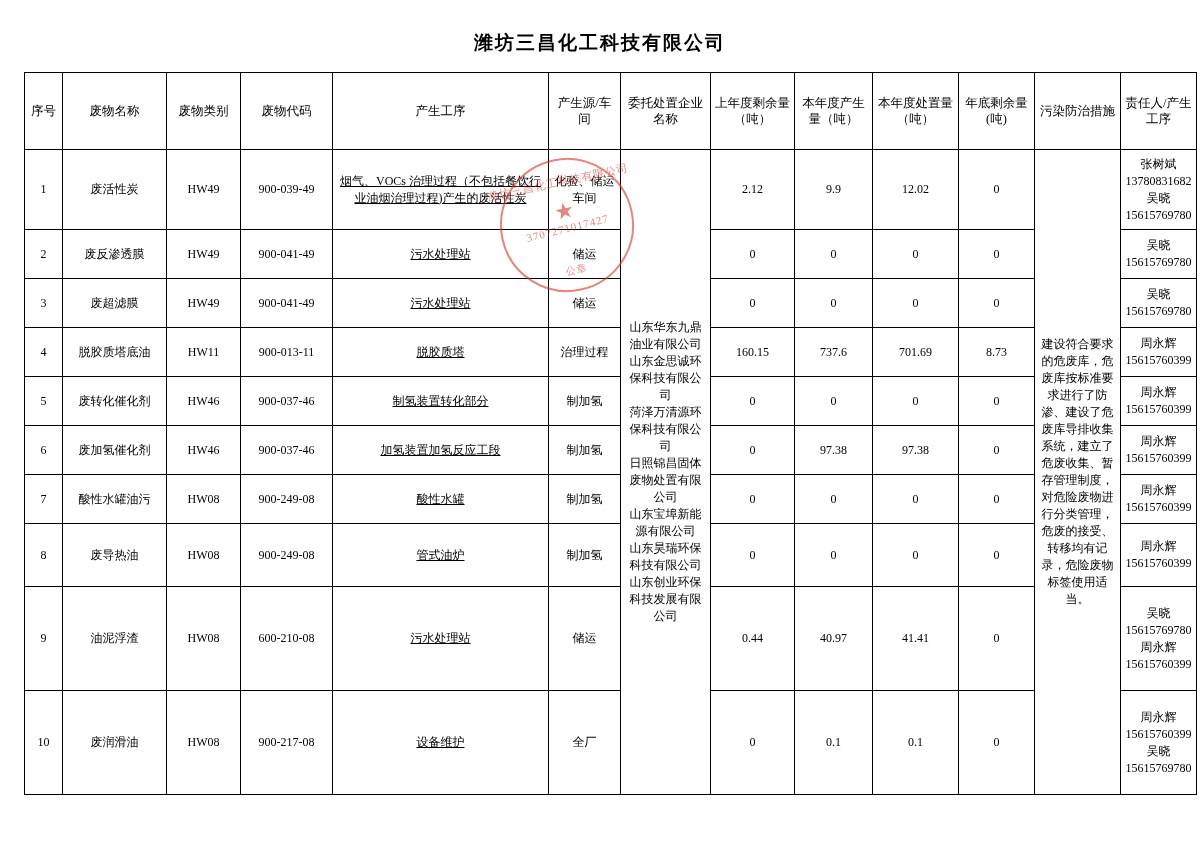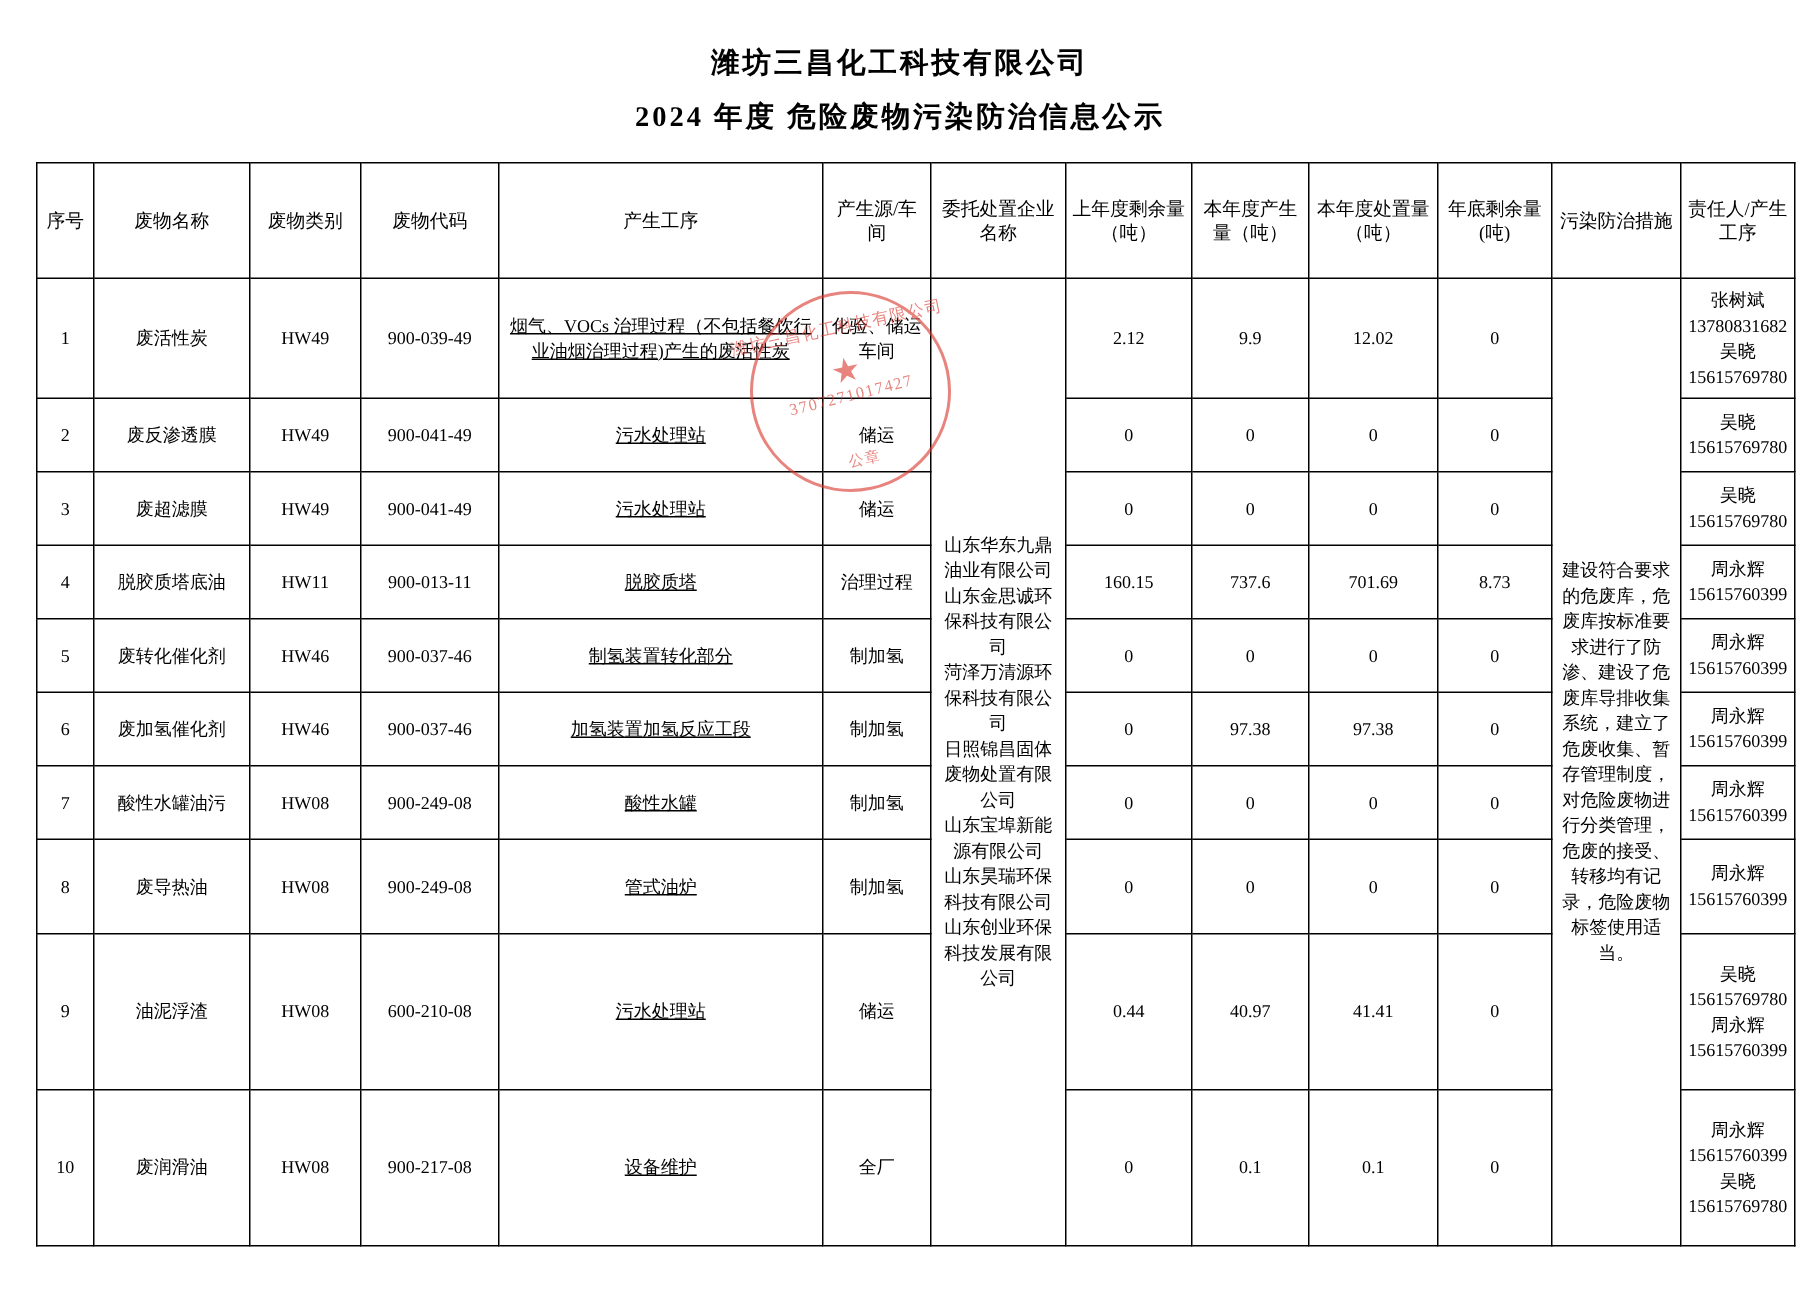--- a/index.html
+++ b/index.html
@@ -167,21 +167,20 @@
     white-space: nowrap;
   }
 </style>
 </head>
 <body>
 
 <div class="page">
 
   <div class="title-block">
     <div class="title-main">潍坊三昌化工科技有限公司</div>
-    <div class="title-sub">2024 年度 危险废物污染防治信息公示</div>
   </div>
 
   <div class="table-wrap">
 
     <div class="seal">
       <div class="seal-inner"></div>
       <div class="seal-text-top">潍坊三昌化工科技有限公司</div>
       <div class="seal-star">★</div>
       <div class="seal-code">3707271017427</div>
       <div class="seal-text-bottom">公章</div>

